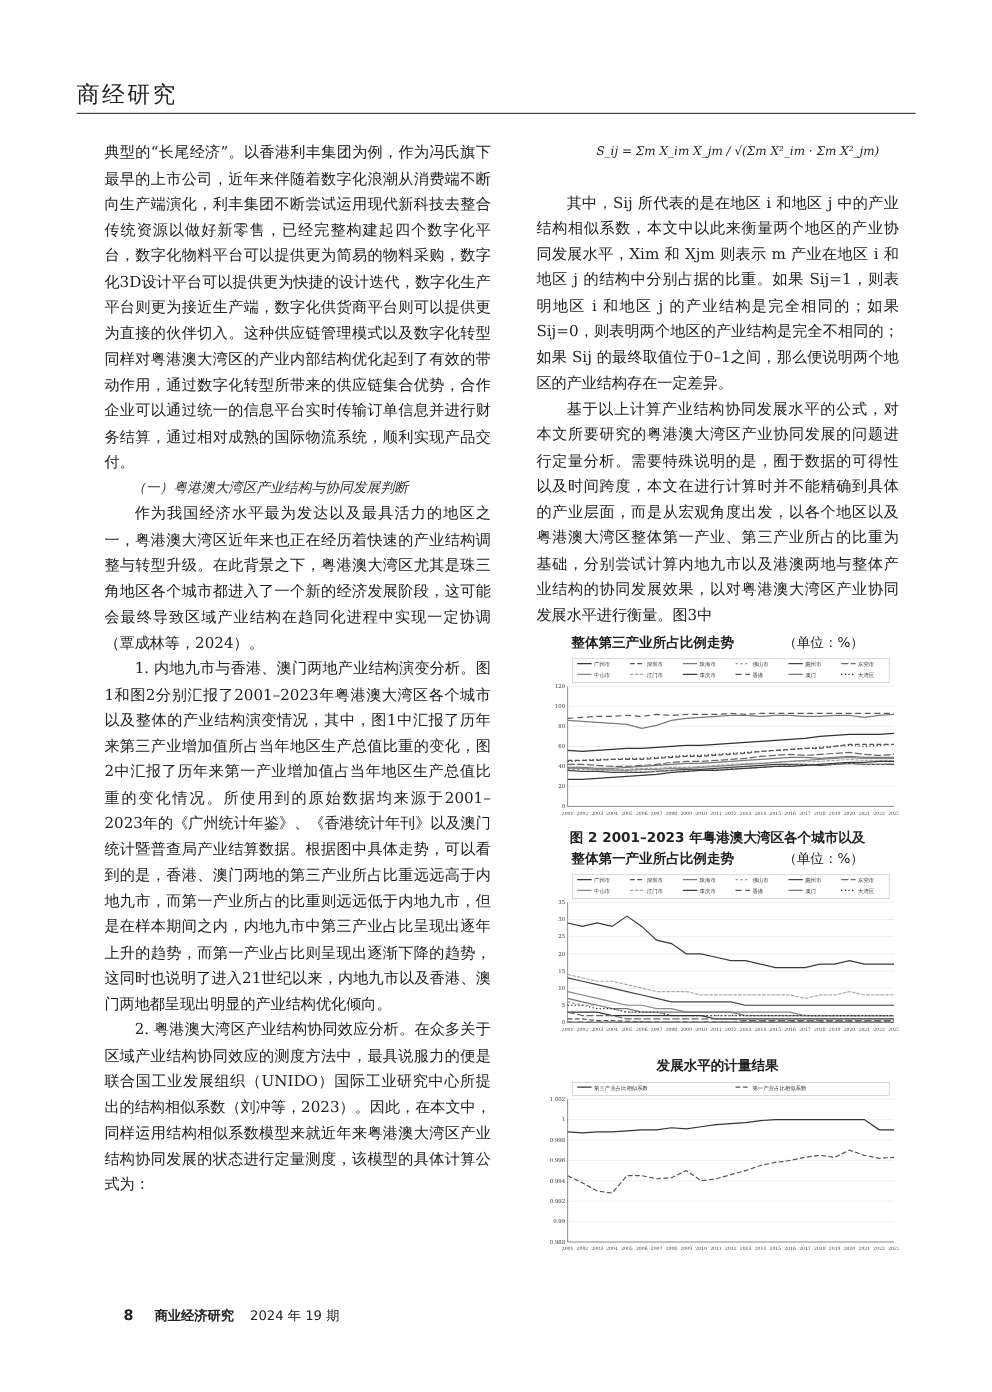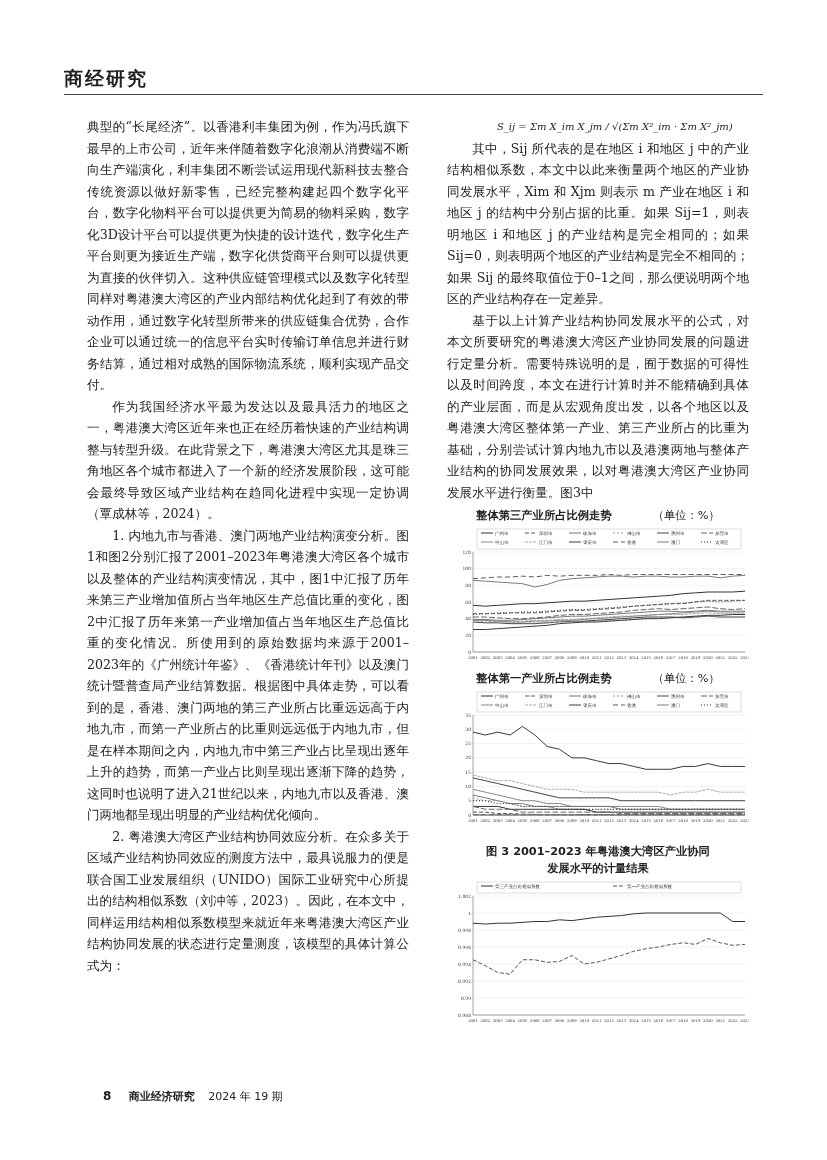--- a/index.html
+++ b/index.html
@@ -1,47 +1,48 @@
 <!DOCTYPE html>
 <html><head>
 <meta charset="utf-8">
 <style>
   html, body { margin:0; padding:0; background:#fff; }
   body { width:827px; height:1160px; position:relative; overflow:hidden;
          font-family:"DejaVu Serif", serif; color:#222; }
   .header { position:absolute; left:64px; top:66px; font-family:"DejaVu Sans", sans-serif;
-            font-weight:bold; font-size:19px; letter-spacing:2px; }
+            font-weight:normal; font-size:19px; letter-spacing:2px; }
   .header-rule { position:absolute; left:64px; right:64px; top:94px; border-top:1.3px solid #444; }
   .col { position:absolute; top:116px; font-size:12.6px; line-height:21.5px; text-align:justify; }
   .col.left { left:87px; width:322px; }
   .col.right { left:447px; width:302px; }
   .col p { margin:0; text-indent:2em; }
   .col p.noind { text-indent:0; }
   .sec-title { font-family:"DejaVu Sans", sans-serif; font-weight:bold; font-size:14.5px;
                line-height:21px; margin:20px 0 0 0; text-indent:2em; }
   .sub-title { font-size:11.5px; color:#333; margin:0; text-indent:2em; font-style:italic; }
-  .formula { font-size:10px; font-style:italic; margin-left:50px; margin-bottom:0; }
+  .formula { font-size:10px; font-style:italic; margin-left:50px; margin-bottom:20px; }
   .fig-cap { font-family:"DejaVu Sans", sans-serif; font-weight:bold; font-size:11.3px;
              text-align:center; line-height:17px; margin:4px 0 2px 0; }
   .fig-cap .unit { font-weight:normal;margin-left:41px; }
   .chart { width:100%; display:block; }
   .footer { position:absolute; left:103px; top:1089px; font-family:"DejaVu Sans", sans-serif;
             font-size:11px; }
   .footer .pg { font-weight:bold; margin-right:14px; font-size:12px; }
   .footer .jn { font-weight:bold; margin-right:10px; }
   svg text { font-family:"DejaVu Serif", serif; }
 </style>
 </head>
 <body>
 
 <div class="header">商经研究</div>
 <div class="header-rule"></div>
 
 <div class="col left">
   <p class="noind">典型的“长尾经济”。以香港利丰集团为例，作为冯氏旗下最早的上市公司，近年来伴随着数字化浪潮从消费端不断向生产端演化，利丰集团不断尝试运用现代新科技去整合传统资源以做好新零售，已经完整构建起四个数字化平台，数字化物料平台可以提供更为简易的物料采购，数字化3D设计平台可以提供更为快捷的设计迭代，数字化生产平台则更为接近生产端，数字化供货商平台则可以提供更为直接的伙伴切入。这种供应链管理模式以及数字化转型同样对粤港澳大湾区的产业内部结构优化起到了有效的带动作用，通过数字化转型所带来的供应链集合优势，合作企业可以通过统一的信息平台实时传输订单信息并进行财务结算，通过相对成熟的国际物流系统，顺利实现产品交付。</p>
+  <p class="sub-title">（一）粤港澳大湾区产业结构与协同发展判断</p>
   <p>作为我国经济水平最为发达以及最具活力的地区之一，粤港澳大湾区近年来也正在经历着快速的产业结构调整与转型升级。在此背景之下，粤港澳大湾区尤其是珠三角地区各个城市都进入了一个新的经济发展阶段，这可能会最终导致区域产业结构在趋同化进程中实现一定协调（覃成林等，2024）。</p>
   <p>1. 内地九市与香港、澳门两地产业结构演变分析。图1和图2分别汇报了2001–2023年粤港澳大湾区各个城市以及整体的产业结构演变情况，其中，图1中汇报了历年来第三产业增加值所占当年地区生产总值比重的变化，图2中汇报了历年来第一产业增加值占当年地区生产总值比重的变化情况。所使用到的原始数据均来源于2001–2023年的《广州统计年鉴》、《香港统计年刊》以及澳门统计暨普查局产业结算数据。根据图中具体走势，可以看到的是，香港、澳门两地的第三产业所占比重远远高于内地九市，而第一产业所占的比重则远远低于内地九市，但是在样本期间之内，内地九市中第三产业占比呈现出逐年上升的趋势，而第一产业占比则呈现出逐渐下降的趋势，这同时也说明了进入21世纪以来，内地九市以及香港、澳门两地都呈现出明显的产业结构优化倾向。</p>
   <p>2. 粤港澳大湾区产业结构协同效应分析。在众多关于区域产业结构协同效应的测度方法中，最具说服力的便是联合国工业发展组织（UNIDO）国际工业研究中心所提出的结构相似系数（刘冲等，2023）。因此，在本文中，同样运用结构相似系数模型来就近年来粤港澳大湾区产业结构协同发展的状态进行定量测度，该模型的具体计算公式为：</p>
 </div>
 
 <div class="col right">
   <div class="formula">S_ij = Σm X_im X_jm / √(Σm X²_im · Σm X²_jm)</div>
   <p>其中，Sij 所代表的是在地区 i 和地区 j 中的产业结构相似系数，本文中以此来衡量两个地区的产业协同发展水平，Xim 和 Xjm 则表示 m 产业在地区 i 和地区 j 的结构中分别占据的比重。如果 Sij=1，则表明地区 i 和地区 j 的产业结构是完全相同的；如果 Sij=0，则表明两个地区的产业结构是完全不相同的；如果 Sij 的最终取值位于0–1之间，那么便说明两个地区的产业结构存在一定差异。</p>
   <p>基于以上计算产业结构协同发展水平的公式，对本文所要研究的粤港澳大湾区产业协同发展的问题进行定量分析。需要特殊说明的是，囿于数据的可得性以及时间跨度，本文在进行计算时并不能精确到具体的产业层面，而是从宏观角度出发，以各个地区以及粤港澳大湾区整体第一产业、第三产业所占的比重为基础，分别尝试计算内地九市以及港澳两地与整体产业结构的协同发展效果，以对粤港澳大湾区产业协同发展水平进行衡量。图3中</p>
 
@@ -123,20 +124,21 @@
       <polyline points="26,91 38.36363636363636,91 50.72727272727273,91.83333333333334 63.09090909090909,92.66666666666666 75.45454545454545,92.66666666666666 87.81818181818181,91.83333333333334 100.18181818181819,91 112.54545454545455,89.33333333333334 124.9090909090909,88.5 137.27272727272725,88.5 149.63636363636363,87.66666666666666 162,86.83333333333334 174.36363636363637,86 186.72727272727272,84.33333333333334 199.0909090909091,83.5 211.45454545454547,82.66666666666666 223.8181818181818,83.5 236.1818181818182,82.66666666666666 248.54545454545453,81.83333333333334 260.9090909090909,81 273.27272727272725,82.66666666666666 285.6363636363636,83.5 298,82.66666666666666" fill="none" stroke="#666" stroke-width="1" stroke-dasharray="6,2"></polyline>
       <polyline points="26,93.5 38.36363636363636,93.5 50.72727272727273,94.33333333333333 63.09090909090909,94.33333333333333 75.45454545454545,93.5 87.81818181818181,92.66666666666666 100.18181818181819,91.83333333333334 112.54545454545455,91 124.9090909090909,90.16666666666666 137.27272727272725,90.16666666666666 149.63636363636363,89.33333333333334 162,88.5 174.36363636363637,87.66666666666666 186.72727272727272,86.83333333333334 199.0909090909091,86 211.45454545454547,85.16666666666666 223.8181818181818,85.16666666666666 236.1818181818182,86 248.54545454545453,85.16666666666666 260.9090909090909,84.33333333333334 273.27272727272725,85.16666666666666 285.6363636363636,85.16666666666666 298,85.16666666666666" fill="none" stroke="#777" stroke-width="1" stroke-dasharray=""></polyline>
       <polyline points="26,96 38.36363636363636,96.83333333333333 50.72727272727273,96.83333333333333 63.09090909090909,97.66666666666667 75.45454545454545,97.66666666666667 87.81818181818181,97.66666666666667 100.18181818181819,96.83333333333333 112.54545454545455,96 124.9090909090909,95.16666666666667 137.27272727272725,95.16666666666667 149.63636363636363,94.33333333333333 162,93.5 174.36363636363637,92.66666666666666 186.72727272727272,91.83333333333334 199.0909090909091,91 211.45454545454547,91 223.8181818181818,91 236.1818181818182,91.83333333333334 248.54545454545453,91 260.9090909090909,90.16666666666666 273.27272727272725,91 285.6363636363636,91 298,91" fill="none" stroke="#444" stroke-width="1" stroke-dasharray=""></polyline>
       <polyline points="26,94.33333333333333 38.36363636363636,94.33333333333333 50.72727272727273,95.16666666666667 63.09090909090909,95.16666666666667 75.45454545454545,95.16666666666667 87.81818181818181,94.33333333333333 100.18181818181819,94.33333333333333 112.54545454545455,93.5 124.9090909090909,93.5 137.27272727272725,92.66666666666666 149.63636363636363,91.83333333333334 162,91 174.36363636363637,90.16666666666666 186.72727272727272,90.16666666666666 199.0909090909091,89.33333333333334 211.45454545454547,88.5 223.8181818181818,88.5 236.1818181818182,88.5 248.54545454545453,87.66666666666666 260.9090909090909,86.83333333333334 273.27272727272725,87.66666666666666 285.6363636363636,87.66666666666666 298,87.66666666666666" fill="none" stroke="#aaa" stroke-width="1" stroke-dasharray="3,1"></polyline>
       <polyline points="26,94.33333333333333 38.36363636363636,94.33333333333333 50.72727272727273,95.16666666666667 63.09090909090909,96 75.45454545454545,96 87.81818181818181,95.16666666666667 100.18181818181819,95.16666666666667 112.54545454545455,94.33333333333333 124.9090909090909,94.33333333333333 137.27272727272725,93.5 149.63636363636363,92.66666666666666 162,91.83333333333334 174.36363636363637,91 186.72727272727272,90.16666666666666 199.0909090909091,89.33333333333334 211.45454545454547,88.5 223.8181818181818,87.66666666666666 236.1818181818182,86.83333333333334 248.54545454545453,86 260.9090909090909,85.16666666666666 273.27272727272725,86 285.6363636363636,86 298,86" fill="none" stroke="#888" stroke-width="1" stroke-dasharray=""></polyline>
       <polyline points="26,95.16666666666667 38.36363636363636,95.16666666666667 50.72727272727273,96 63.09090909090909,96 75.45454545454545,96.83333333333333 87.81818181818181,96.83333333333333 100.18181818181819,96.83333333333333 112.54545454545455,96 124.9090909090909,96 137.27272727272725,96 149.63636363636363,95.16666666666667 162,94.33333333333333 174.36363636363637,94.33333333333333 186.72727272727272,93.5 199.0909090909091,92.66666666666666 211.45454545454547,91.83333333333334 223.8181818181818,91 236.1818181818182,91 248.54545454545453,91 260.9090909090909,90.16666666666666 273.27272727272725,91 285.6363636363636,91 298,90.16666666666666" fill="none" stroke="#999" stroke-width="1" stroke-dasharray="2,2"></polyline>
       <polyline points="26,103.5 38.36363636363636,103.5 50.72727272727273,102.66666666666667 63.09090909090909,101.83333333333333 75.45454545454545,101 87.81818181818181,100.16666666666667 100.18181818181819,99.33333333333333 112.54545454545455,97.66666666666667 124.9090909090909,96.83333333333333 137.27272727272725,96 149.63636363636363,96 162,95.16666666666667 174.36363636363637,94.33333333333333 186.72727272727272,93.5 199.0909090909091,92.66666666666666 211.45454545454547,92.66666666666666 223.8181818181818,91.83333333333334 236.1818181818182,91 248.54545454545453,90.16666666666666 260.9090909090909,89.33333333333334 273.27272727272725,89.33333333333334 285.6363636363636,88.5 298,88.5" fill="none" stroke="#3a3a3a" stroke-width="1" stroke-dasharray=""></polyline>
     </svg>
 
   <div class="fig-cap">
+    <div>图 2  2001–2023 年粤港澳大湾区各个城市以及</div>
     <div><span>整体第一产业所占比例走势</span><span class="unit">（单位：%）</span></div>
   </div>
   <svg class="chart" id="fig2" viewBox="0 0 302 140" height="140">
       <g>
         <rect x="30" y="3" width="264" height="20" fill="none" stroke="#bbb" stroke-width="0.5"></rect>
         <line x1="34" y1="7" x2="46" y2="7" stroke="#333" stroke-width="1" stroke-dasharray=""></line>
         <text x="48" y="9" font-size="4.5" fill="#333">广州市</text>
         <line x1="78" y1="7" x2="90" y2="7" stroke="#555" stroke-width="1" stroke-dasharray="4,2"></line>
         <text x="92" y="9" font-size="4.5" fill="#333">深圳市</text>
         <line x1="122" y1="7" x2="134" y2="7" stroke="#777" stroke-width="1" stroke-dasharray=""></line>
@@ -209,21 +211,20 @@
       <polyline points="26,108.85714285714286 38.36363636363636,111.71428571428571 50.72727272727273,111.71428571428571 63.09090909090909,114.57142857142857 75.45454545454545,117.42857142857143 87.81818181818181,117.42857142857143 100.18181818181819,117.42857142857143 112.54545454545455,120.28571428571429 124.9090909090909,120.28571428571429 137.27272727272725,120.28571428571429 149.63636363636363,120.28571428571429 162,120.28571428571429 174.36363636363637,120.28571428571429 186.72727272727272,120.28571428571429 199.0909090909091,120.28571428571429 211.45454545454547,120.28571428571429 223.8181818181818,120.28571428571429 236.1818181818182,120.28571428571429 248.54545454545453,120.28571428571429 260.9090909090909,120.28571428571429 273.27272727272725,120.28571428571429 285.6363636363636,120.28571428571429 298,120.28571428571429" fill="none" stroke="#999" stroke-width="1" stroke-dasharray="2,2"></polyline>
       <polyline points="26,111.71428571428571 38.36363636363636,111.71428571428571 50.72727272727273,114.57142857142857 63.09090909090909,114.57142857142857 75.45454545454545,117.42857142857143 87.81818181818181,117.42857142857143 100.18181818181819,117.42857142857143 112.54545454545455,120.28571428571429 124.9090909090909,120.28571428571429 137.27272727272725,120.28571428571429 149.63636363636363,120.28571428571429 162,120.28571428571429 174.36363636363637,120.28571428571429 186.72727272727272,120.28571428571429 199.0909090909091,120.28571428571429 211.45454545454547,120.28571428571429 223.8181818181818,120.28571428571429 236.1818181818182,120.28571428571429 248.54545454545453,120.28571428571429 260.9090909090909,120.28571428571429 273.27272727272725,120.28571428571429 285.6363636363636,120.28571428571429 298,120.28571428571429" fill="none" stroke="#222" stroke-width="1" stroke-dasharray="1,2"></polyline>
       <polyline points="26,117.42857142857143 38.36363636363636,117.42857142857143 50.72727272727273,117.42857142857143 63.09090909090909,120.28571428571429 75.45454545454545,120.28571428571429 87.81818181818181,120.28571428571429 100.18181818181819,120.28571428571429 112.54545454545455,120.28571428571429 124.9090909090909,120.28571428571429 137.27272727272725,120.28571428571429 149.63636363636363,123.14285714285714 162,123.14285714285714 174.36363636363637,123.14285714285714 186.72727272727272,123.14285714285714 199.0909090909091,123.14285714285714 211.45454545454547,123.14285714285714 223.8181818181818,123.14285714285714 236.1818181818182,123.14285714285714 248.54545454545453,123.14285714285714 260.9090909090909,123.14285714285714 273.27272727272725,123.14285714285714 285.6363636363636,123.14285714285714 298,123.14285714285714" fill="none" stroke="#333" stroke-width="1" stroke-dasharray=""></polyline>
       <polyline points="26,117.42857142857143 38.36363636363636,120.28571428571429 50.72727272727273,120.28571428571429 63.09090909090909,120.28571428571429 75.45454545454545,123.14285714285714 87.81818181818181,123.14285714285714 100.18181818181819,123.14285714285714 112.54545454545455,123.14285714285714 124.9090909090909,123.14285714285714 137.27272727272725,123.14285714285714 149.63636363636363,123.14285714285714 162,123.14285714285714 174.36363636363637,124.57142857142857 186.72727272727272,124.57142857142857 199.0909090909091,124.57142857142857 211.45454545454547,124.57142857142857 223.8181818181818,124.57142857142857 236.1818181818182,124.57142857142857 248.54545454545453,124.57142857142857 260.9090909090909,124.57142857142857 273.27272727272725,124.57142857142857 285.6363636363636,124.57142857142857 298,124.57142857142857" fill="none" stroke="#666" stroke-width="1" stroke-dasharray="6,2"></polyline>
       <polyline points="26,123.14285714285714 38.36363636363636,123.14285714285714 50.72727272727273,124.57142857142857 63.09090909090909,124.57142857142857 75.45454545454545,125.14285714285714 87.81818181818181,125.42857142857143 100.18181818181819,125.71428571428571 112.54545454545455,125.71428571428571 124.9090909090909,125.71428571428571 137.27272727272725,125.71428571428571 149.63636363636363,125.71428571428571 162,125.71428571428571 174.36363636363637,125.71428571428571 186.72727272727272,125.71428571428571 199.0909090909091,125.71428571428571 211.45454545454547,125.71428571428571 223.8181818181818,125.71428571428571 236.1818181818182,125.71428571428571 248.54545454545453,125.71428571428571 260.9090909090909,125.71428571428571 273.27272727272725,125.71428571428571 285.6363636363636,125.71428571428571 298,125.71428571428571" fill="none" stroke="#555" stroke-width="1" stroke-dasharray="4,2"></polyline>
       <polyline points="26,125.71428571428571 38.36363636363636,125.71428571428571 50.72727272727273,125.71428571428571 63.09090909090909,125.71428571428571 75.45454545454545,125.71428571428571 87.81818181818181,125.71428571428571 100.18181818181819,125.71428571428571 112.54545454545455,125.71428571428571 124.9090909090909,125.71428571428571 137.27272727272725,125.71428571428571 149.63636363636363,125.71428571428571 162,125.71428571428571 174.36363636363637,125.71428571428571 186.72727272727272,125.71428571428571 199.0909090909091,125.71428571428571 211.45454545454547,125.71428571428571 223.8181818181818,125.71428571428571 236.1818181818182,125.71428571428571 248.54545454545453,125.71428571428571 260.9090909090909,125.71428571428571 273.27272727272725,125.71428571428571 285.6363636363636,125.71428571428571 298,125.71428571428571" fill="none" stroke="#5a5a5a" stroke-width="1" stroke-dasharray="5,3"></polyline>
       <polyline points="26,126 38.36363636363636,126 50.72727272727273,126 63.09090909090909,126 75.45454545454545,126 87.81818181818181,126 100.18181818181819,126 112.54545454545455,126 124.9090909090909,126 137.27272727272725,126 149.63636363636363,126 162,126 174.36363636363637,126 186.72727272727272,126 199.0909090909091,126 211.45454545454547,126 223.8181818181818,126 236.1818181818182,126 248.54545454545453,126 260.9090909090909,126 273.27272727272725,126 285.6363636363636,126 298,126" fill="none" stroke="#7a7a7a" stroke-width="1" stroke-dasharray=""></polyline>
     </svg>
 
   <div class="fig-cap" style="margin-top:14px">
-    <div>图 3  2001–2023 年粤港澳大湾区产业协同</div>
     <div>发展水平的计量结果</div>
   </div>
   <svg class="chart" id="fig3" viewBox="0 0 302 150" height="150">
       <g>
         <rect x="30" y="3" width="264" height="11" fill="none" stroke="#bbb" stroke-width="0.5"></rect>
         <line x1="34" y1="7" x2="46" y2="7" stroke="#333" stroke-width="1" stroke-dasharray=""></line>
         <text x="48" y="9" font-size="4.5" fill="#333">第三产业占比相似系数</text>
         <line x1="166" y1="7" x2="178" y2="7" stroke="#555" stroke-width="1" stroke-dasharray="4,2"></line>
         <text x="180" y="9" font-size="4.5" fill="#333">第一产业占比相似系数</text>
       </g>

